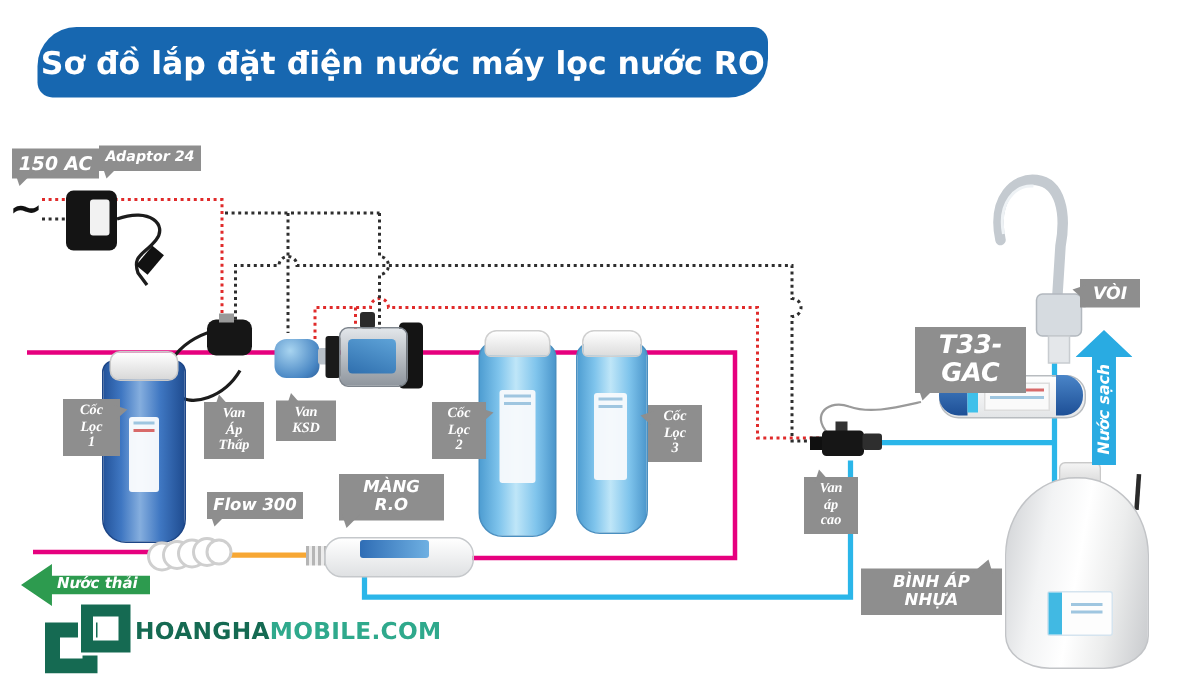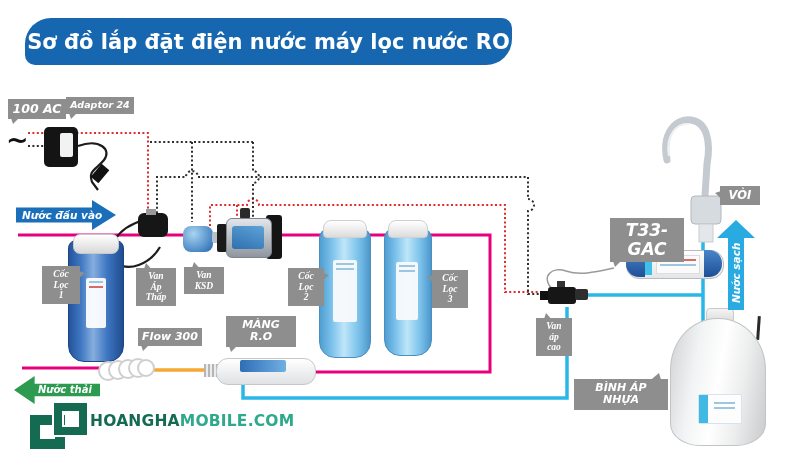--- a/index.html
+++ b/index.html
@@ -150,23 +150,20 @@
     <path class="blackwire" d="M78,146 C100,138 112,150 104,160 C96,170 88,170 92,182 L98,190"></path>
     <path class="blackwire" d="M144,220 C116,228 104,250 116,262 C128,273 150,264 160,247"></path>
     <path class="thinwire" d="M552,289 C540,276 553,266 566,271 C580,276 596,272 614,268"></path>
   </svg>
 
   <div class="abs acsym">~</div>
   <div class="abs comp adpt"></div>
   <div class="abs comp adptwin"></div>
   <div class="abs comp plug"></div>
 
-  <div class="abs arrow-in">
-    <span>Nước đầu vào</span>
-  </div>
   <div class="abs arrow-waste">
     <span>Nước thải</span>
   </div>
   <div class="abs arrow-clean">
     <span>Nước sạch</span>
   </div>
 
   <div class="abs comp bottle1"></div>
   <div class="abs comp cap1"></div>
   <div class="abs comp stick1">
@@ -234,21 +231,21 @@
   <div class="abs comp tank"></div>
   <div class="abs comp tankstick">
     <div class="tankband"></div>
     <div class="tanklines">
       <div class="stickline"></div>
         <div class="stickline"></div>
     </div>
   </div>
 
   <div class="gl" style="left:8px;top:99px;width:50px;font-size:12.5px;">
-    <span>100 AC</span><div class="tl tl-dl"></div>
+    <span>150 AC</span><div class="tl tl-dl"></div>
   </div>
   <div class="gl" style="left:66px;top:97px;width:60px;">
     <span>Adaptor 24</span><div class="tl tl-dl"></div>
   </div>
   <div class="gl" style="left:42px;top:266px;width:30px;">
     <span class="ln">Cốc</span>
     <span class="ln">Lọc</span>
     <span class="ln">1</span>
     <div class="tl tl-r"></div>
   </div>

